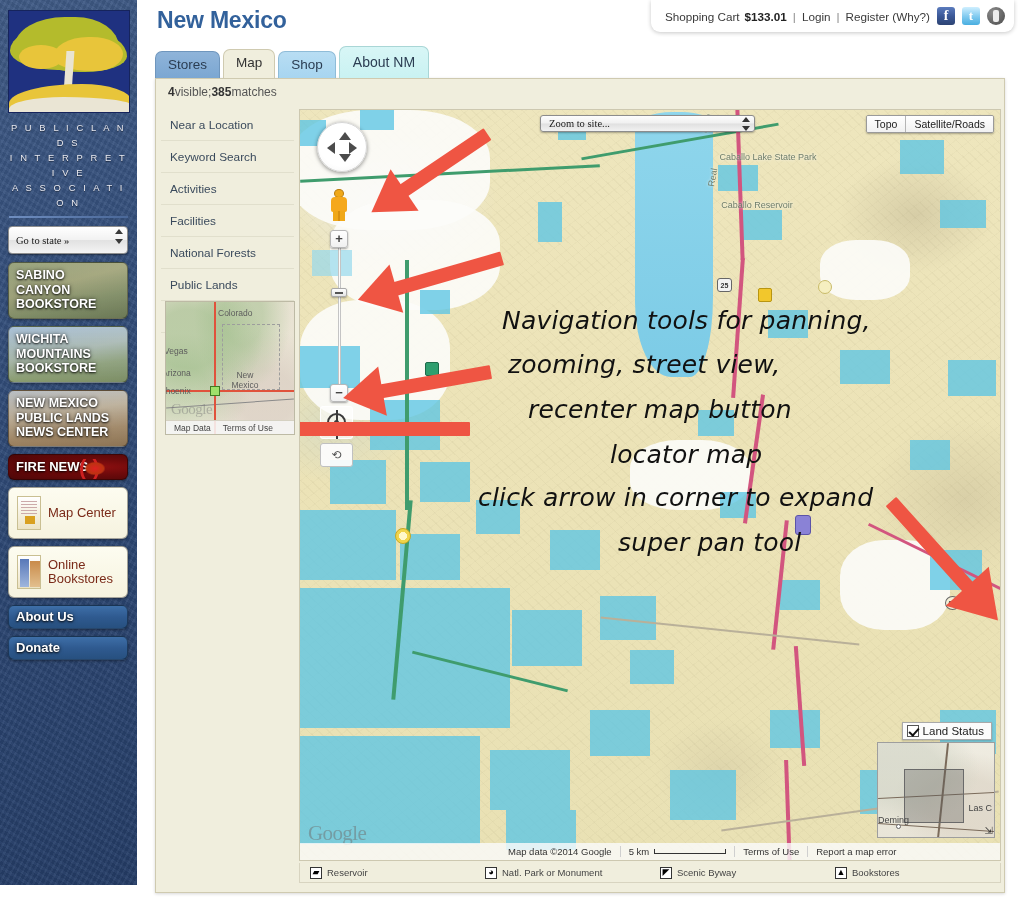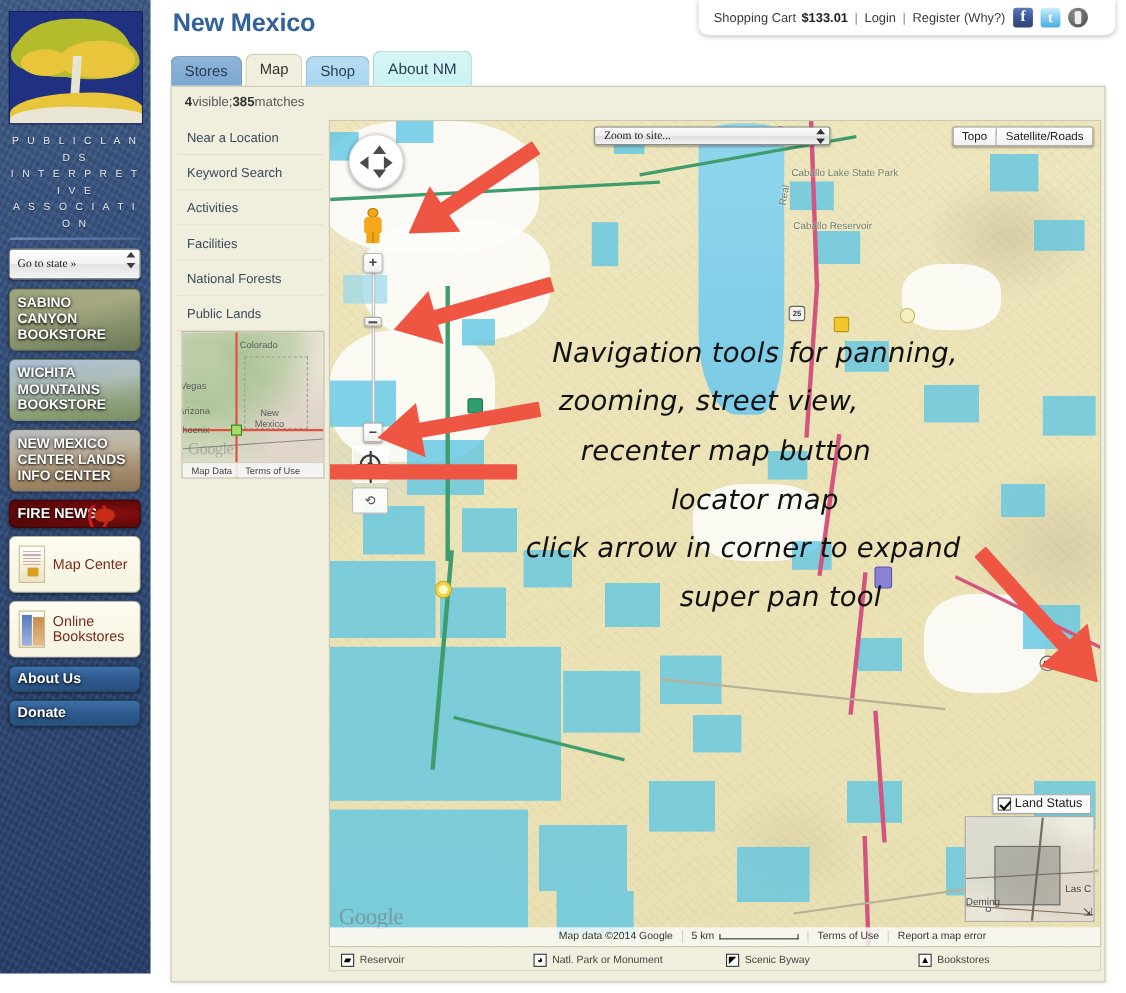--- a/index.html
+++ b/index.html
@@ -223,21 +223,21 @@
   }
 
   
   #account-bar {
     position: absolute; right: 10px; top: 0;
     height: 32px;
     background: #ffffff;
     border-radius: 0 0 9px 9px;
     box-shadow: 0 1px 4px rgba(0,0,0,.22);
     display: flex; align-items: center;
-    padding: 0 25px 0 14px;
+    padding: 0 9px 0 14px;
     gap: 5px;
     font-size: 11.7px;
     color: #3a3a3a;
   }
   #account-bar .sep { color: #888; padding: 0 1px; }
   #account-bar a { color: #3a3a3a; text-decoration: none; }
   .cart-amt { font-weight: bold; color: #222; }
   .soc {
     width: 18px; height: 18px;
     border-radius: 3px;
@@ -692,21 +692,21 @@
       </span>
   </div>
 
   <div class="nav-btn photo1">
     <span>SABINO CANYON BOOKSTORE</span>
   </div>
   <div class="nav-btn photo2">
     <span>WICHITA MOUNTAINS BOOKSTORE</span>
   </div>
   <div class="nav-btn photo3">
-    <span>NEW MEXICO CENTER LANDS INFO CENTER</span>
+    <span>NEW MEXICO PUBLIC LANDS NEWS CENTER</span>
   </div>
   <div class="nav-btn fire">
     <span>FIRE NEWS</span>
     <span class="fire-burst">( )</span>
   </div>
   <div class="nav-btn cream">
     <span class="cream-thumb map"></span>
     <span>Map Center</span>
   </div>
   <div class="nav-btn cream">

